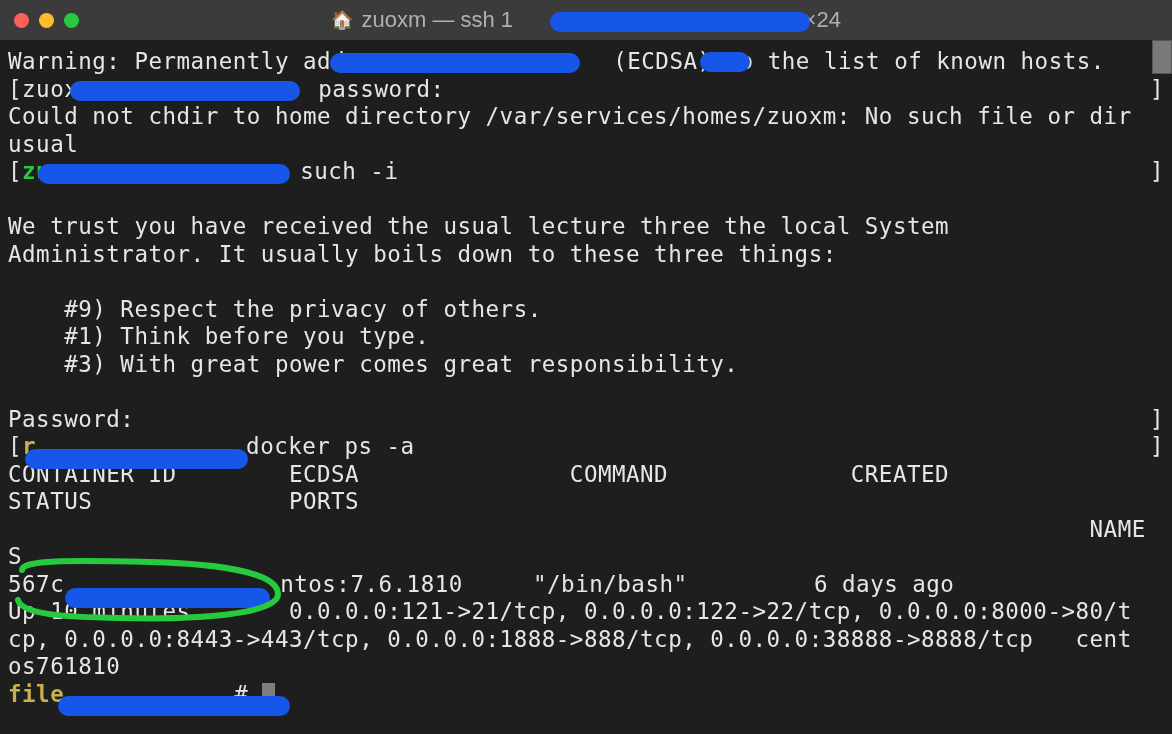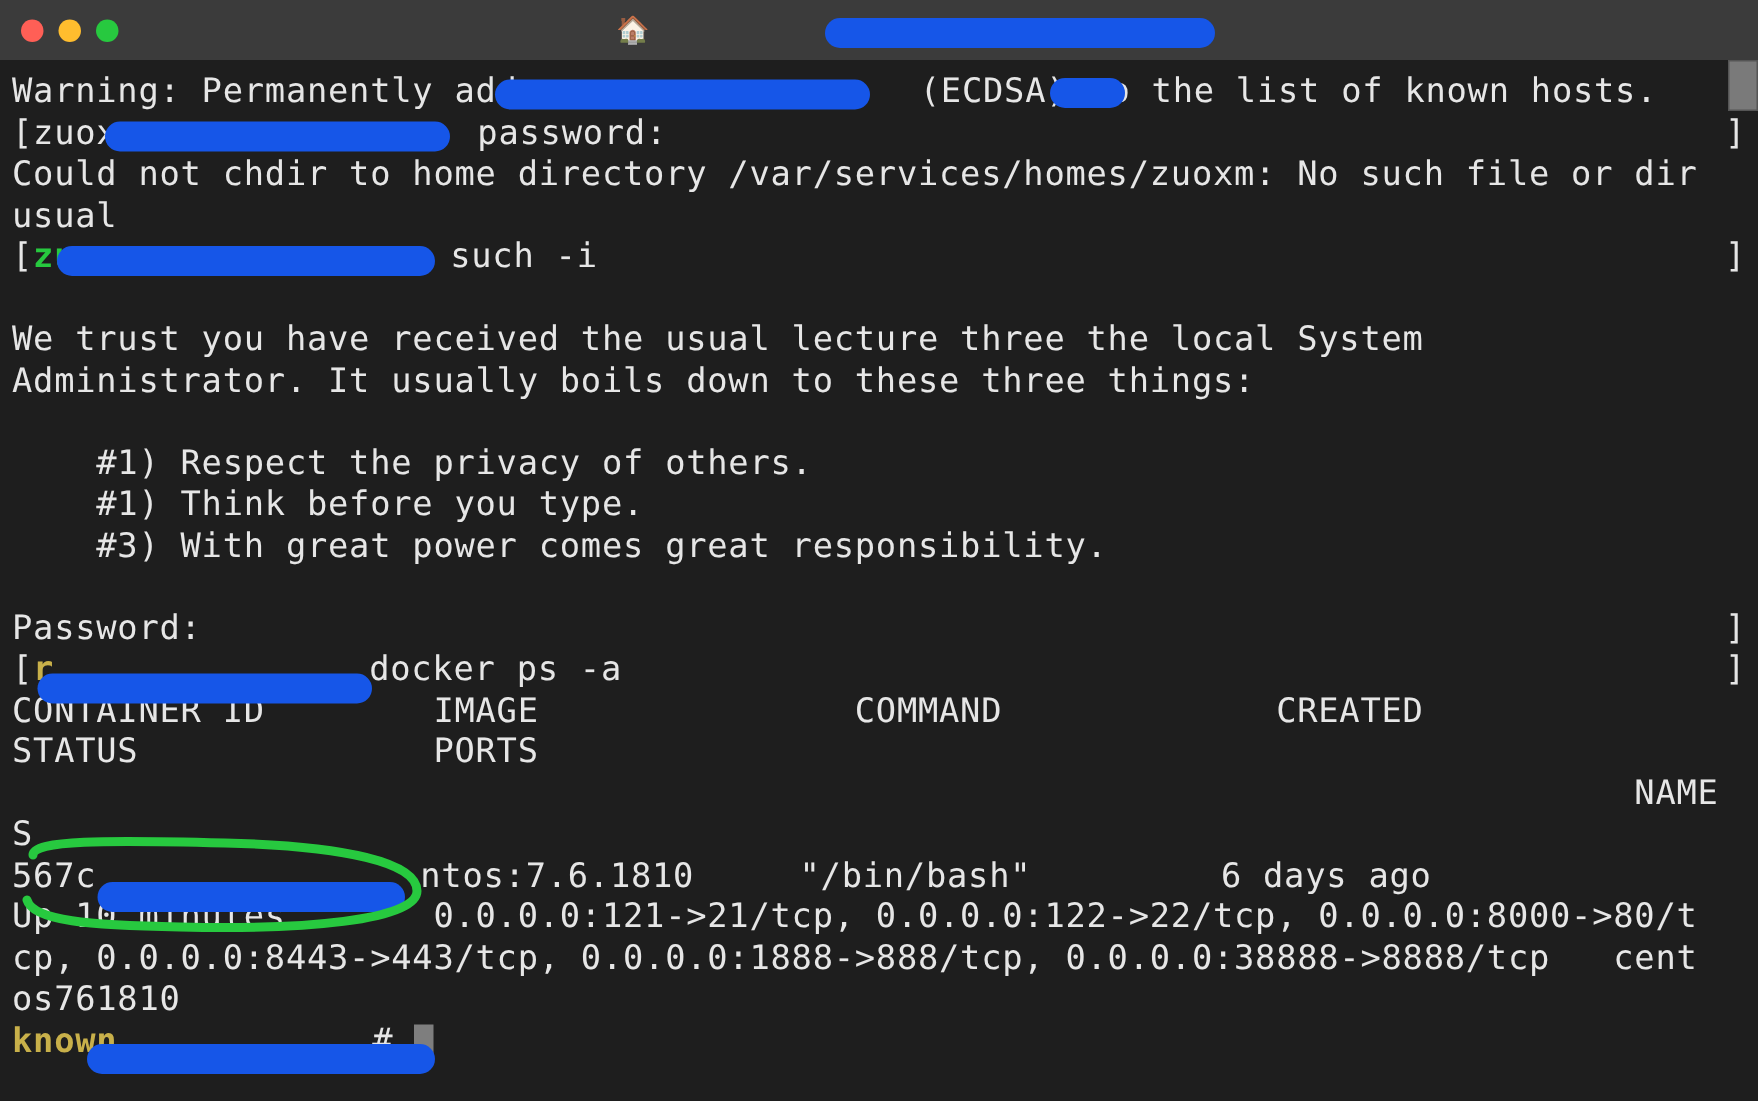--- a/index.html
+++ b/index.html
@@ -119,49 +119,50 @@
 <div class="window">
 
   <div class="titlebar">
     <div class="traffic-lights">
       <div class="traffic-light tl-close"></div>
       <div class="traffic-light tl-min"></div>
       <div class="traffic-light tl-max"></div>
     </div>
     <div class="title">
       <span class="home-icon">🏠</span>
+      <span>zuoxm — ssh 1</span>
       <span style="display:inline-block;width:250px;"></span>
       <span>80×24</span>
     </div>
   </div>
 
   <div class="terminal-body"><span class="white">Warning: Permanently adde</span><span style="display:inline-block;width:240px;"></span><span class="white"> (ECDSA) to the list of known hosts.</span>
 <span class="white">[zuox</span><span style="display:inline-block;width:240px;"></span><span class="white">password:</span><span style="float:right" class="white">]</span>
 <span class="white">Could not chdir to home directory /var/services/homes/zuoxm: No such file or dir</span>
 <span class="white">usual</span>
 <span class="white">[</span><span class="green">zu</span><span style="display:inline-block;width:250px;"></span><span class="white">such -i</span><span style="float:right" class="white">]</span>
 <span class="white"></span>
 <span class="white">We trust you have received the usual lecture three the local System</span>
 <span class="white">Administrator. It usually boils down to these three things:</span>
 <span class="white"></span>
-<span class="white">    #1) Respect the privacy of others.</span>
+<span class="white">    #9) Respect the privacy of others.</span>
 <span class="white">    #1) Think before you type.</span>
 <span class="white">    #3) With great power comes great responsibility.</span>
 <span class="white"></span>
 <span class="white">Password:</span><span style="float:right" class="white">]</span>
 <span class="white">[</span><span class="yellow">r</span><span style="display:inline-block;width:210px;"></span><span class="white">docker ps -a</span><span style="float:right" class="white">]</span>
-<span class="white">CONTAINER ID        IMAGE               COMMAND             CREATED             </span>
+<span class="white">CONTAINER ID        ECDSA               COMMAND             CREATED             </span>
 <span class="white">STATUS              PORTS                                                        </span>
 <span class="white">                                                                             NAME</span>
 <span class="white">S</span>
 <span class="white">567c</span><span style="display:inline-block;width:216px;"></span><span class="white">ntos:7.6.1810     "/bin/bash"         6 days ago          </span>
 <span class="white">Up 10 minutes       0.0.0.0:121-&gt;21/tcp, 0.0.0.0:122-&gt;22/tcp, 0.0.0.0:8000-&gt;80/t</span>
 <span class="white">cp, 0.0.0.0:8443-&gt;443/tcp, 0.0.0.0:1888-&gt;888/tcp, 0.0.0.0:38888-&gt;8888/tcp   cent</span>
 <span class="white">os761810</span>
-<span class="yellow">known</span><span style="display:inline-block;width:170px;"></span><span class="white">#</span> <span class="cursor"></span></div>
+<span class="yellow">file</span><span style="display:inline-block;width:170px;"></span><span class="white">#</span> <span class="cursor"></span></div>
 
   <div class="scrollbar"></div>
 
   <div class="overlay">
     <svg viewBox="0 0 1172 734">
 
       <path class="blue-stroke" d="M560 22 L800 22"></path>
 
       <path class="blue-stroke" d="M340 63 L570 63"></path>
 

